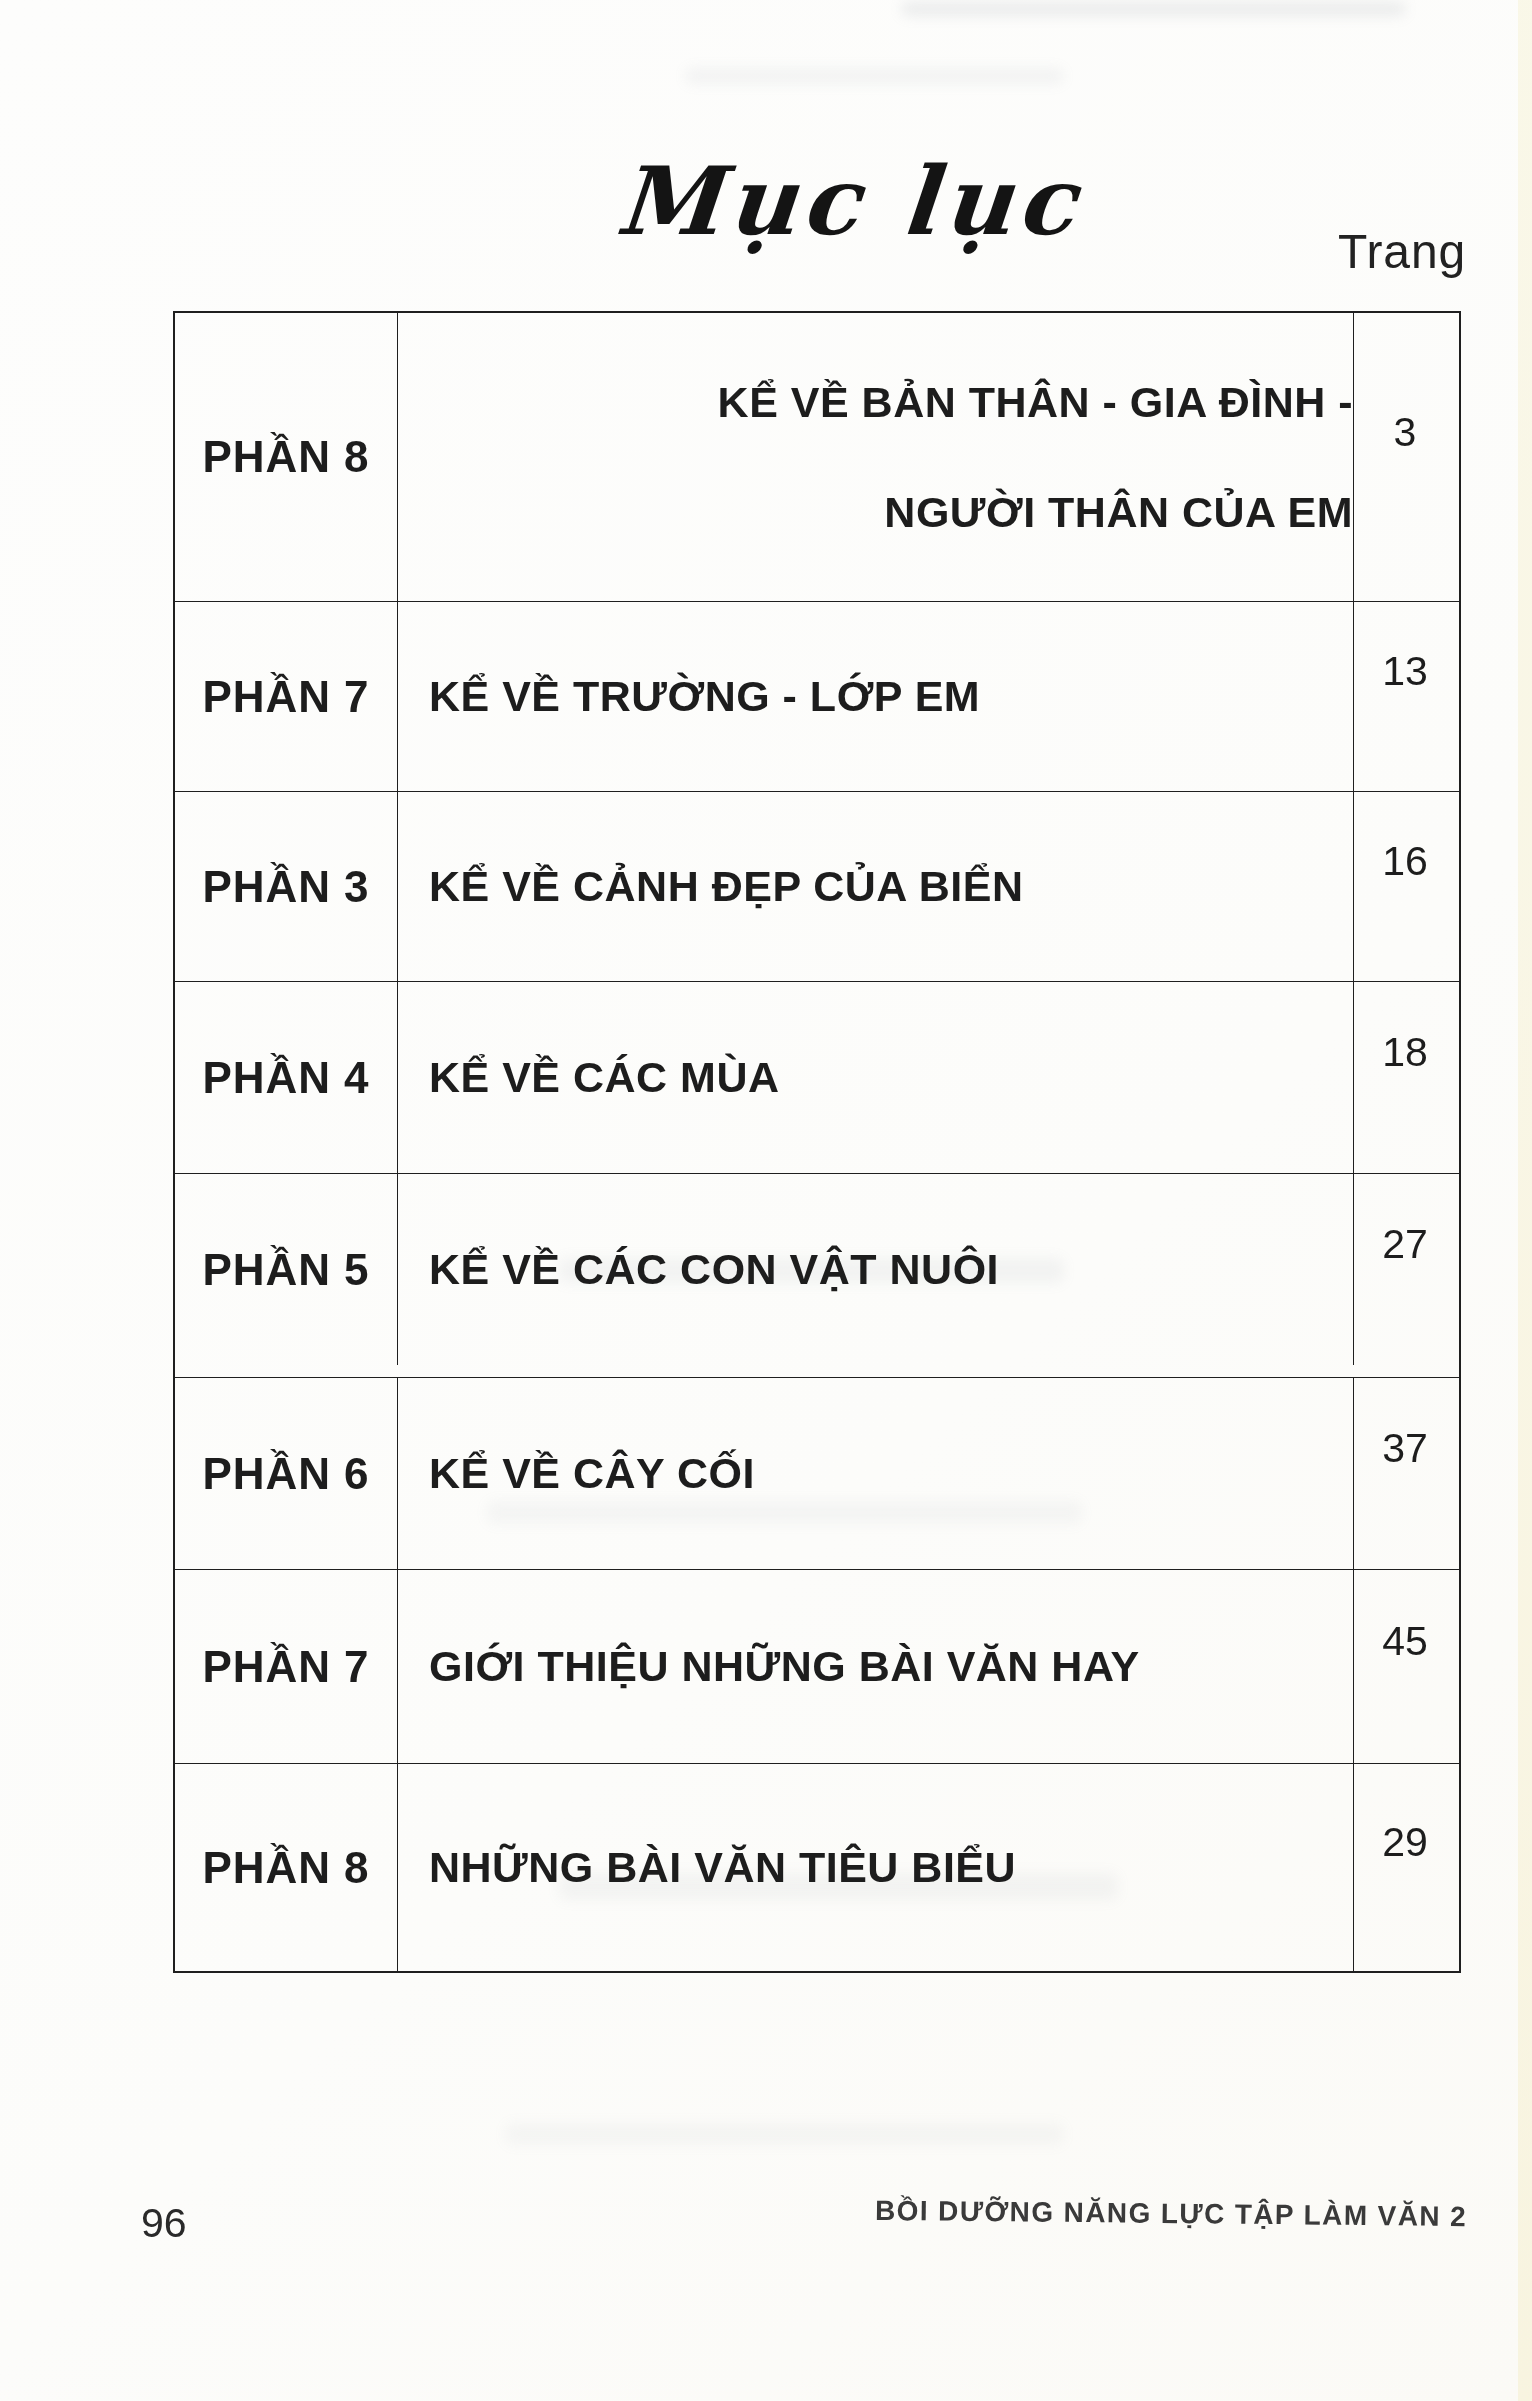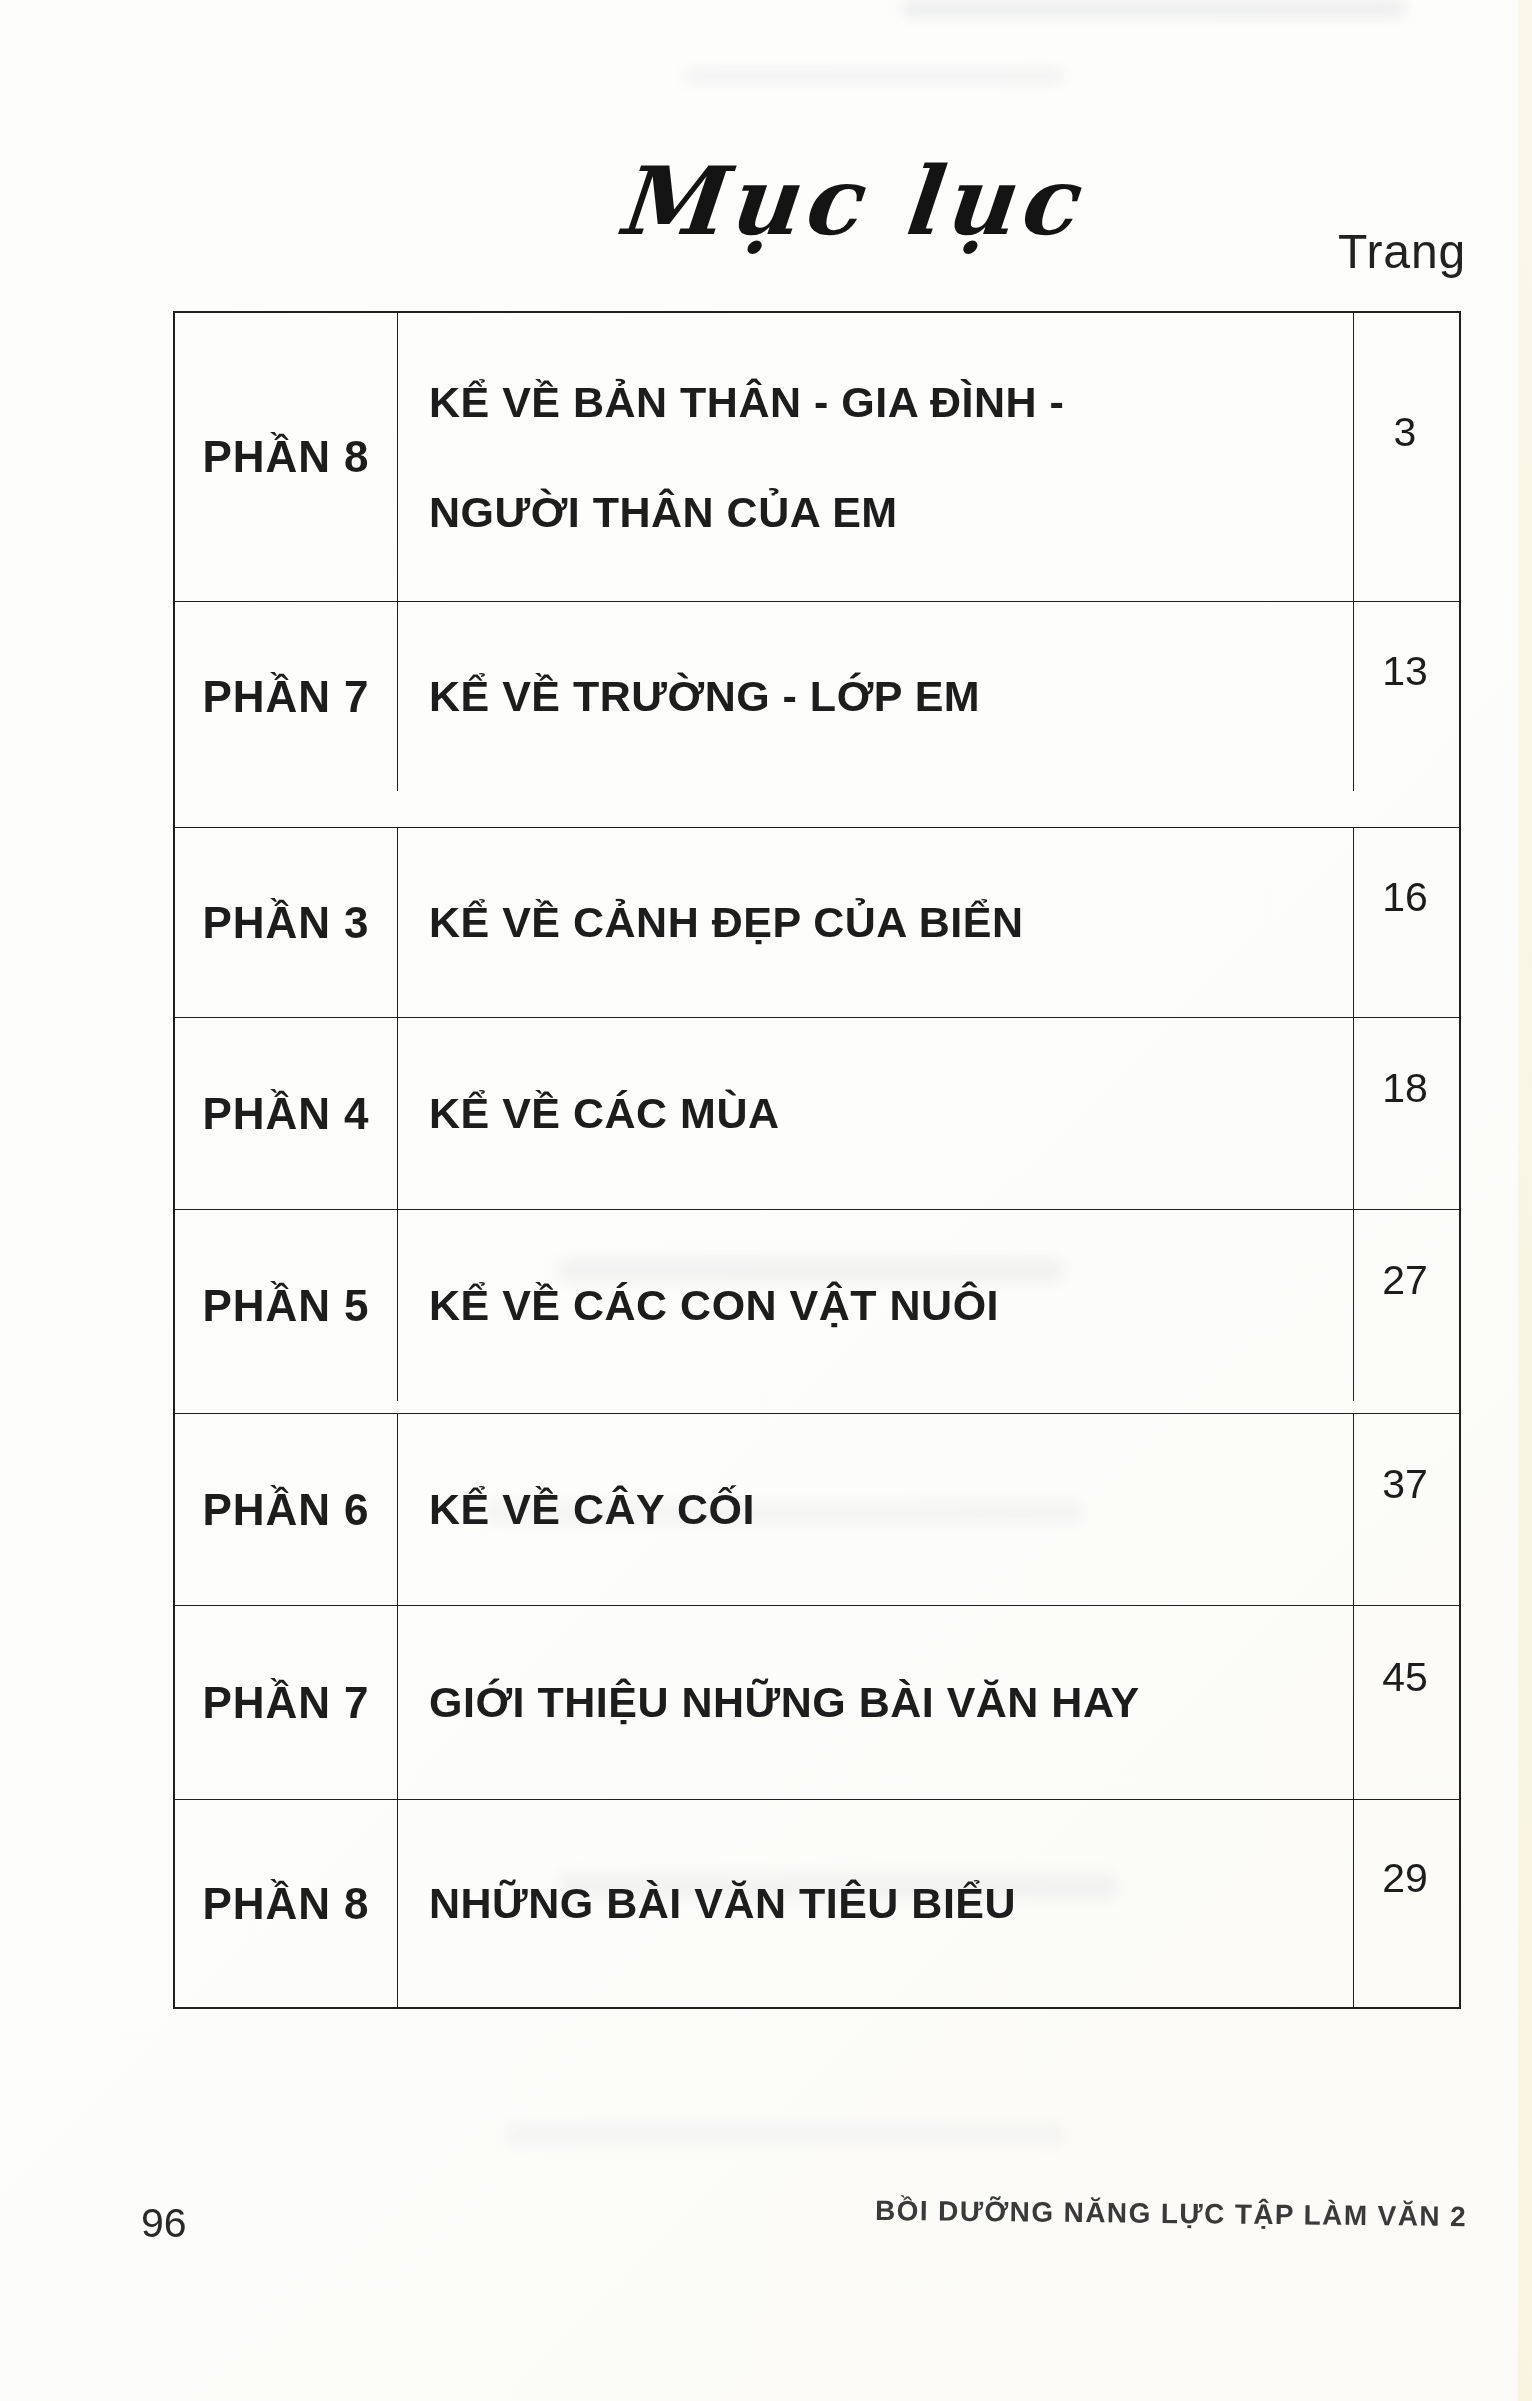--- a/index.html
+++ b/index.html
@@ -70,21 +70,21 @@
     background: transparent;
   }
   .trow {
     display: grid;
     grid-template-columns: 223px 956px 102px;
     border-top: 1.8px solid #1f1f1f;
   }
   .trow:first-child { border-top: none; }
   .r1 { height: 288px; }
   .r2 { height: 189px; }
-  .r3 { height: 189px; margin-top: 36px; }
+  .r3 { height: 189px; }
   .r4 { height: 191px; }
   .r5 { height: 191px; }
   .r6 { height: 191px; margin-top: 12px; }
   .r7 { height: 193px; }
   .r8 { height: 207px; }
 
   .cell { display: flex; align-items: center; }
   .cell-part {
     border-right: 1.8px solid #1f1f1f;
     justify-content: center;
@@ -96,21 +96,21 @@
   .cell-title {
     border-right: 1.8px solid #1f1f1f;
     padding-left: 31px;
     font-weight: 700;
     font-size: 43px;
     letter-spacing: 0.5px;
     white-space: nowrap;
   }
   .cell-title.multi {
     flex-direction: column;
-    align-items: flex-start;
+    align-items: flex-end;
     justify-content: center;
     gap: 61px;
   }
   .cell-page {
     justify-content: center;
     font-weight: 400;
     font-size: 41px;
   }
   .cell-page span { position: relative; top: -25px; }
 

